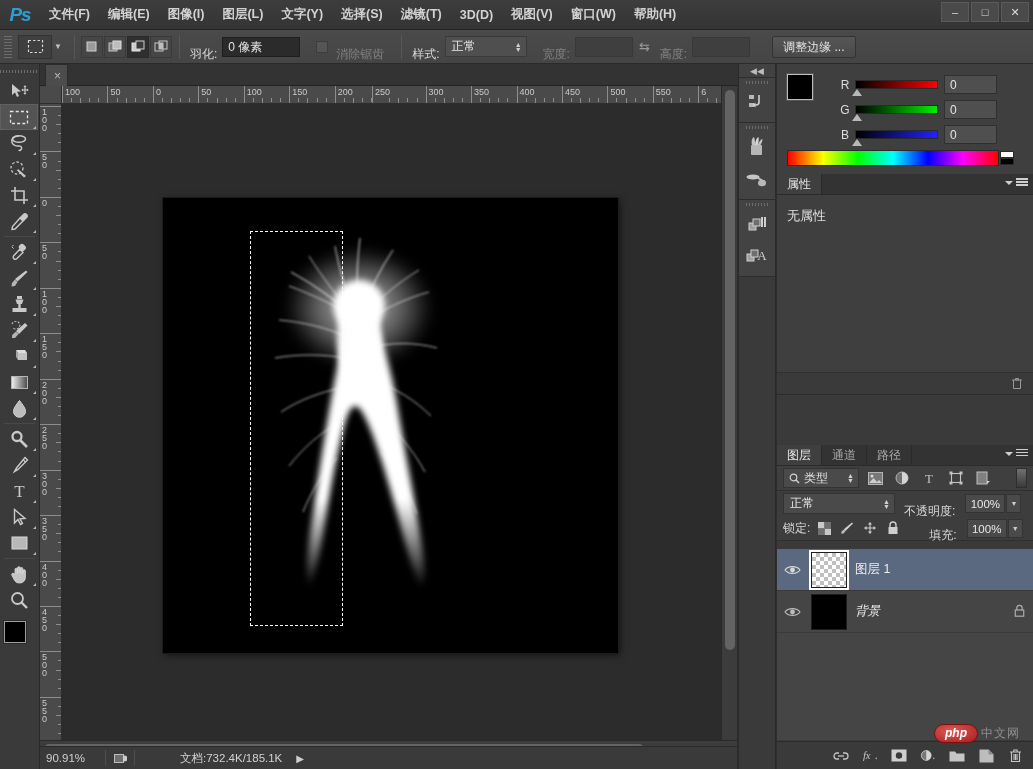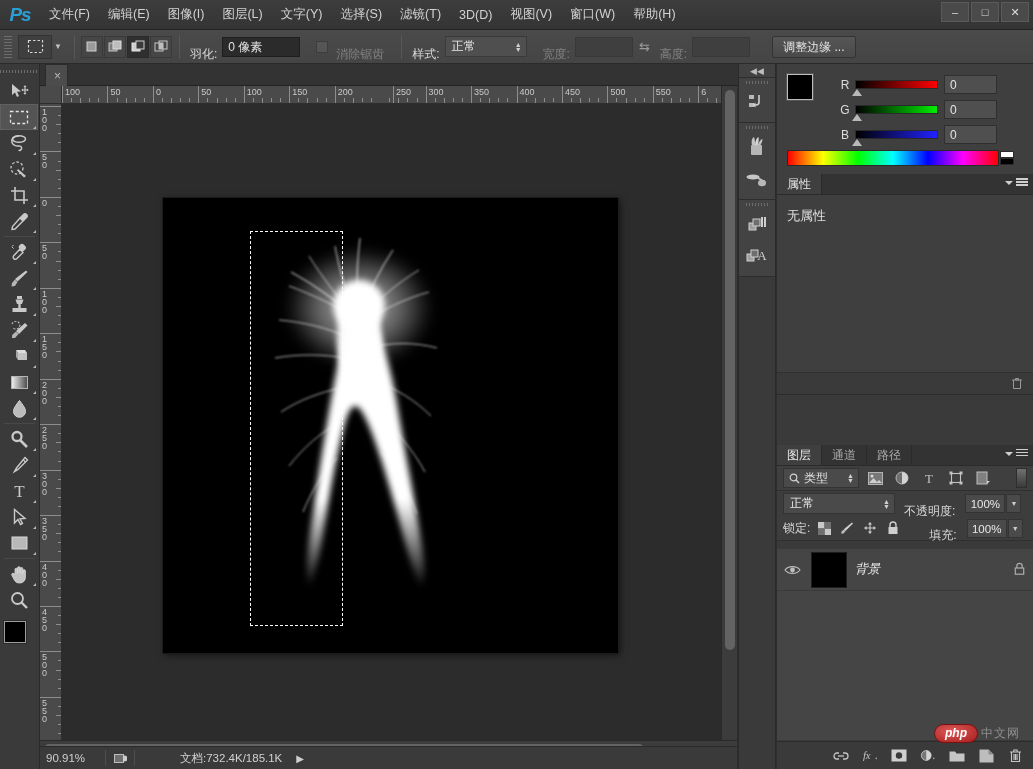--- a/index.html
+++ b/index.html
@@ -21,20 +21,21 @@
     display: flex; align-items: center;
   }
   #ps-logo {
     width: 40px; height: 30px; display:flex; align-items:center; justify-content:center;
     color: #2a9fd6; font-weight: bold; font-size: 19px; font-style: italic;
     letter-spacing: -1px;
   }
   .menu-item {
     padding: 4px 9px; font-size: 12.5px; color: #d2d2d2; cursor: default;
     white-space: nowrap;
+    font-weight: bold;
   }
   #winbtns { position:absolute; right:4px; top:2px; display:flex; gap:2px; }
   .winbtn {
     width: 28px; height: 20px; background:#4a4a4a;
     border:1px solid #5a5a5a;
     display:flex;align-items:center;justify-content:center;
     color:#ddd; font-size: 11px;
   }
 
   
@@ -643,21 +644,21 @@
     </div>
     <div class="rtickh" style="left: 290.88px;">
       <i style="height:6px;top:12px"></i>
     </div>
     <div class="rtickh" style="left: 299.97px;">
       <i style="height:4px;top:12px"></i>
     </div>
     <div class="rtickh" style="left: 309.06px;">
       <i style="height:4px;top:12px"></i>
     </div>
-    <div class="rtickh" style="left: 331px;">
+    <div class="rtickh" style="left: 310px;">
       <i style="height:18px"></i>
       <span>250</span>
     </div>
     <div class="rtickh" style="left: 327.24px;">
       <i style="height:4px;top:12px"></i>
     </div>
     <div class="rtickh" style="left: 336.33px;">
       <i style="height:6px;top:12px"></i>
     </div>
     <div class="rtickh" style="left: 345.42px;">
@@ -1315,20 +1316,30 @@
         </svg>
       </div>
       <div class="opt-label" style="margin-left:22px">填充:</div>
       <div class="lp-numwrap">
         <div class="lp-num">100%</div>
         <div class="lp-dd">▼</div>
       </div>
     </div>
 
     <div id="layerlist">
+      <div class="layer-row selected">
+        <div class="eye">
+          <svg width="17" height="12" viewBox="0 0 17 12">
+            <path d="M1 6 C4 1.5 13 1.5 16 6 C13 10.5 4 10.5 1 6 Z" fill="none" stroke="#d8d8d8" stroke-width="1.1"></path>
+            <circle cx="8.5" cy="6" r="2.4" fill="#d8d8d8"></circle>
+          </svg>
+        </div>
+        <div class="lthumb checker sel-outline"></div>
+        <div class="lname">图层 1</div>
+      </div>
       <div class="layer-row">
         <div class="eye">
           <svg width="17" height="12" viewBox="0 0 17 12">
             <path d="M1 6 C4 1.5 13 1.5 16 6 C13 10.5 4 10.5 1 6 Z" fill="none" stroke="#bdbdbd" stroke-width="1.1"></path>
             <circle cx="8.5" cy="6" r="2.4" fill="#bdbdbd"></circle>
           </svg>
         </div>
         <div class="lthumb" style="background:#000"></div>
         <div class="lname italic">背景</div>
         <div class="lock-right">

